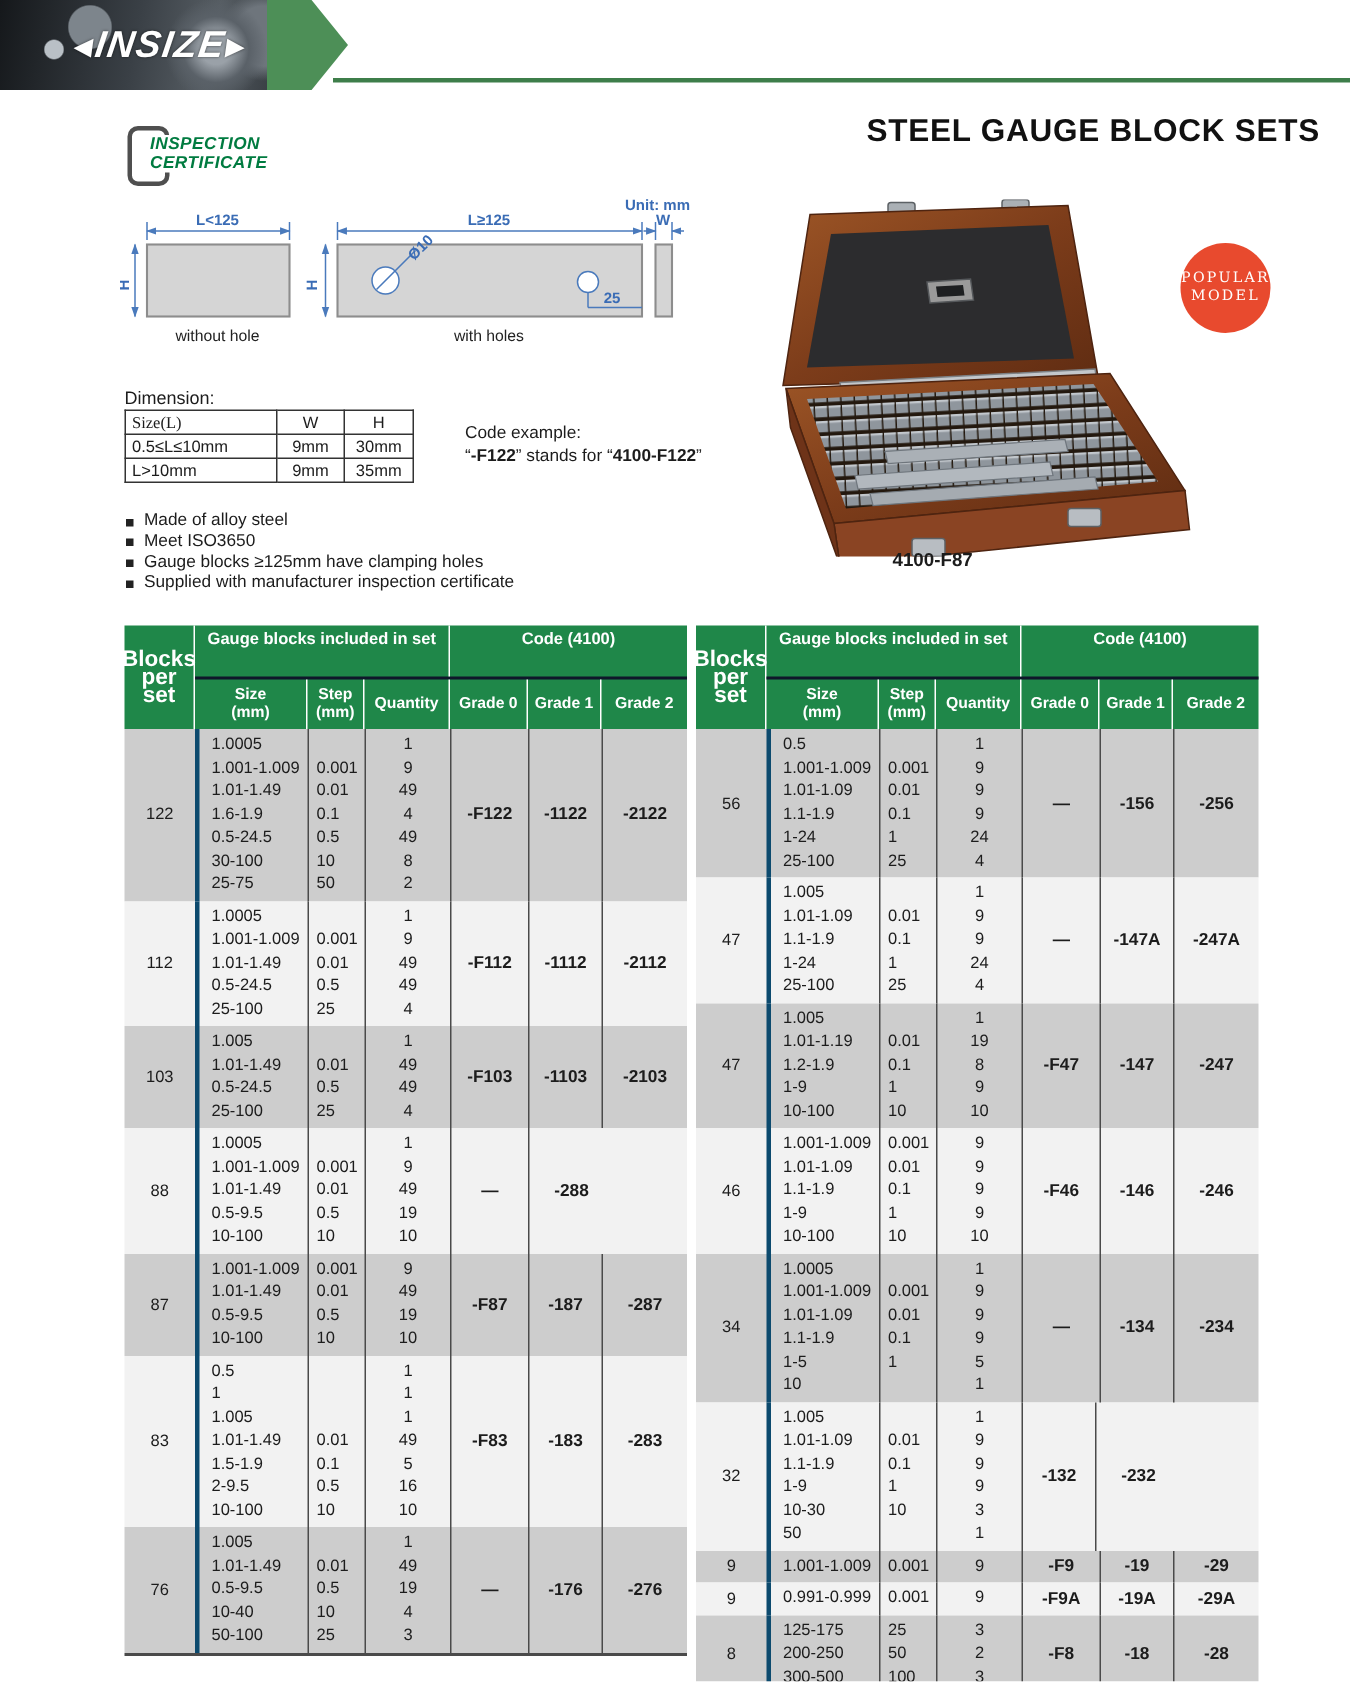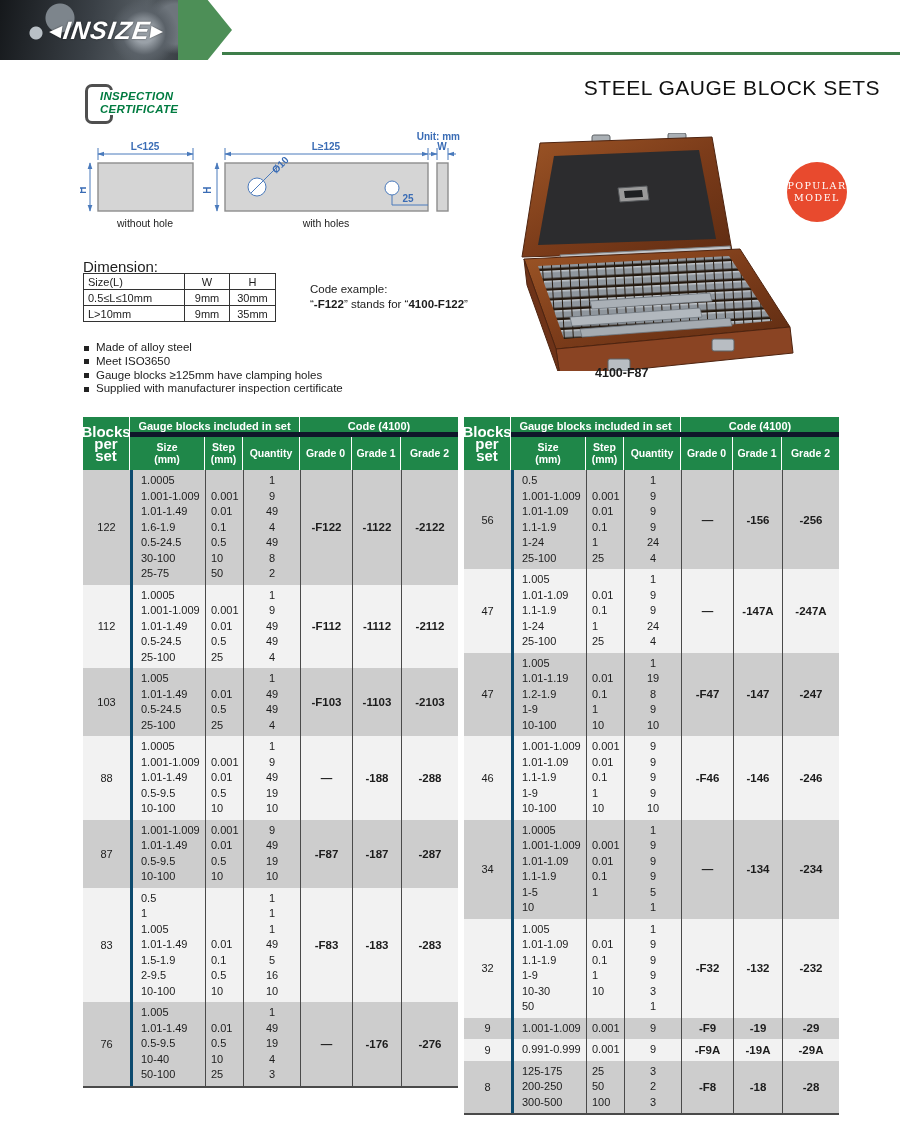--- a/index.html
+++ b/index.html
@@ -17,44 +17,44 @@
       linear-gradient(100deg,#15181b 0%,#3a4046 45%,#565d63 70%,#2c3136 100%);}
   #banner-arrow{position:absolute;left:178px;top:0;width:54px;height:60px;background:#4d8f57;
     clip-path:polygon(0 0,55% 0,100% 50%,55% 100%,0 100%);}
   #banner-line{position:absolute;left:222px;top:52px;width:678px;height:3px;background:#3e7e4a;}
   #brand{position:absolute;left:50px;top:16px;color:#fff;font-weight:bold;
          font-style:italic;font-size:25px;letter-spacing:1px;transform:skewX(-8deg);
          display:flex;align-items:center;gap:1px;text-shadow:0 0 2px rgba(0,0,0,.6);}
   #brand .arr{font-size:15px;font-style:normal;}
 
   
-  #page-title{position:absolute;right:20px;top:76px;font-size:21px;font-weight:normal;
+  #page-title{position:absolute;right:20px;top:76px;font-size:21px;font-weight:bold;
               letter-spacing:.5px;color:#111;}
 
   
   #cert{position:absolute;left:85px;top:84px;width:120px;height:40px;}
   #cert .bracket{position:absolute;left:0;top:0;width:22px;height:34px;border:3px solid #4f4f4f;
                  border-radius:7px;}
   #cert .cert-text{position:absolute;left:13px;top:6px;background:#fff;color:#007b40;
                    font-weight:bold;font-style:italic;font-size:11.5px;line-height:12.5px;
                    letter-spacing:.3px;padding-left:2px;}
 
   
   #diagram{position:absolute;left:80px;top:128px;}
   .dgm-label{font-size:10px;fill:#3a6cb5;font-weight:bold;}
   .dgm-cap{font-size:10.5px;fill:#222;}
   .dgm-line{stroke:#4a7abc;stroke-width:1;}
   .dgm-rect{fill:#d5d5d5;stroke:#8d8d8d;stroke-width:1.4;}
 
   
-  #dim-label{position:absolute;left:83px;top:258px;font-size:15px;}
+  #dim-label{position:absolute;left:83px;top:258px;font-size:12px;}
   #dim-table{position:absolute;left:83px;top:273px;border-collapse:collapse;font-size:11px;}
   #dim-table td{border:1px solid #333;height:15px;padding:0 4px;background:#fff;}
   #dim-table td.c{text-align:center;}
-  #dim-table .w1{width:92px;} #dim-table .w2{width:36px;} #dim-table .w3{width:37px;}
+  #dim-table .w1{width:92px;font-family:Liberation Serif, serif;} #dim-table .w2{width:36px;} #dim-table .w3{width:37px;}
 
   
   #code-example{position:absolute;left:310px;top:282px;font-size:11.5px;line-height:15px;}
   #code-example b{font-weight:bold;}
 
   
   #features{position:absolute;left:83px;top:341px;font-size:11.5px;line-height:13.8px;
             list-style:none;margin:0;padding:0;}
   #features li{position:relative;padding-left:13px;}
   #features li::before{content:"";position:absolute;left:1px;top:4.5px;width:5px;height:5px;background:#222;}
@@ -69,21 +69,21 @@
          letter-spacing:1.5px;text-align:center;}
 
   
   .gb-table{position:absolute;top:417px;width:375px;font-size:11px;}
   #table-left{left:83px;} #table-right{left:464px;}
   .gb-head{display:flex;background:#1f8749;color:#fff;font-weight:bold;}
   .h-blocks{width:47px;box-sizing:border-box;border-right:1px solid #fff;display:flex;
             flex-direction:column;align-items:center;justify-content:center;
             font-size:15px;line-height:12px;text-align:center;}
   .h-rest{width:328px;}
-  .h-row1{display:flex;height:20px;border-bottom:5px solid #0f172a;box-sizing:border-box;}
+  .h-row1{display:flex;height:36px;border-bottom:2px solid #0f172a;box-sizing:border-box;}
   .h-g1{width:170px;box-sizing:border-box;border-right:1px solid #fff;text-align:center;
         line-height:19px;font-size:11px;}
   .h-g2{flex:1;text-align:center;line-height:19px;font-size:11px;}
   .h-row2{display:flex;height:33px;}
   .h-row2 > div{box-sizing:border-box;border-right:1px solid #fff;display:flex;
                 flex-direction:column;align-items:center;justify-content:center;
                 font-size:10.5px;line-height:11.5px;text-align:center;}
   .h-size{width:75px;} .h-step{width:38px;} .h-qty{width:57px;}
   .h-g0{width:52px;} .h-gr1{width:49px;} .h-gr2{width:57px;border-right:none !important;}
 
@@ -370,21 +370,20 @@
             <div class="line">10</div>
           </div>
           <div class="c-qty">
             <div class="line">1</div>
             <div class="line">9</div>
             <div class="line">49</div>
             <div class="line">19</div>
             <div class="line">10</div>
           </div>
           <div class="c-grade g0">—</div>
-          <div class="c-grade g1">-188</div>
           <div class="c-grade g2">-288</div>
         </div>
         <div class="gb-group">
           <div class="c-blocks">87</div>
           <div class="c-size">
             <div class="line">1.001-1.009</div>
             <div class="line">1.01-1.49</div>
             <div class="line">0.5-9.5</div>
             <div class="line">10-100</div>
           </div>
@@ -655,21 +654,20 @@
             <div class="line">&nbsp;</div>
           </div>
           <div class="c-qty">
             <div class="line">1</div>
             <div class="line">9</div>
             <div class="line">9</div>
             <div class="line">9</div>
             <div class="line">3</div>
             <div class="line">1</div>
           </div>
-          <div class="c-grade g0">-F32</div>
           <div class="c-grade g1">-132</div>
           <div class="c-grade g2">-232</div>
         </div>
         <div class="gb-group">
           <div class="c-blocks">9</div>
           <div class="c-size">
             <div class="line">1.001-1.009</div>
           </div>
           <div class="c-step">
             <div class="line">0.001</div>

